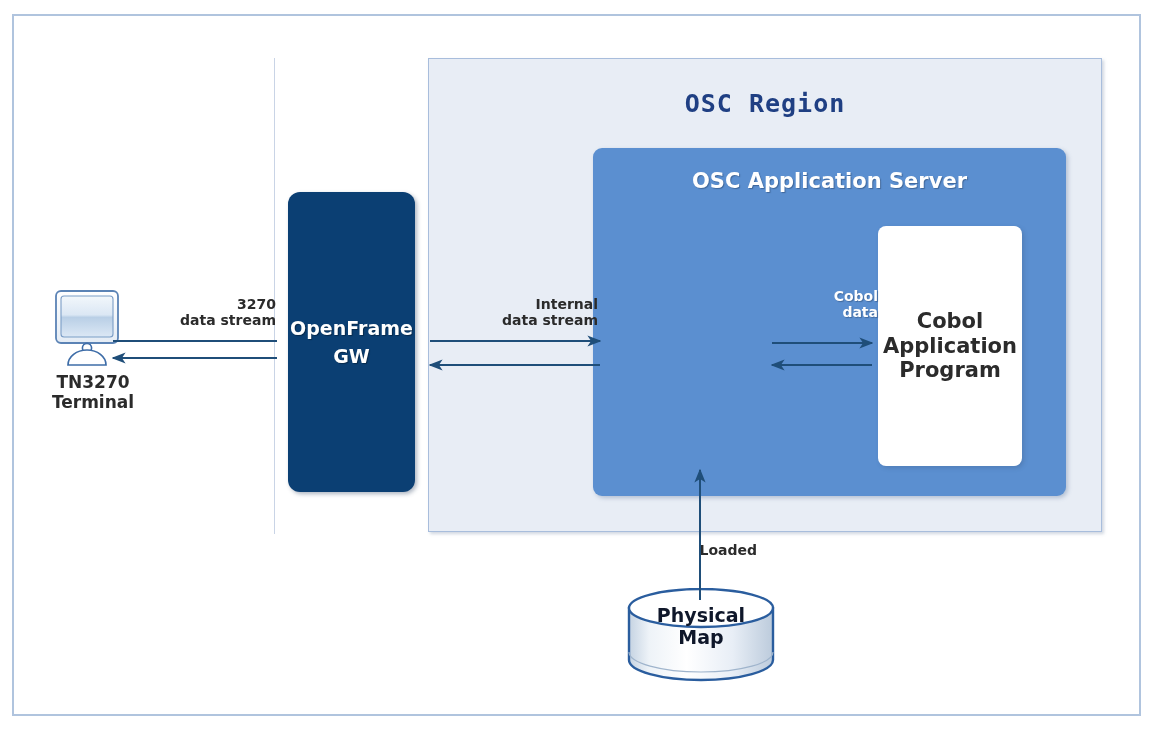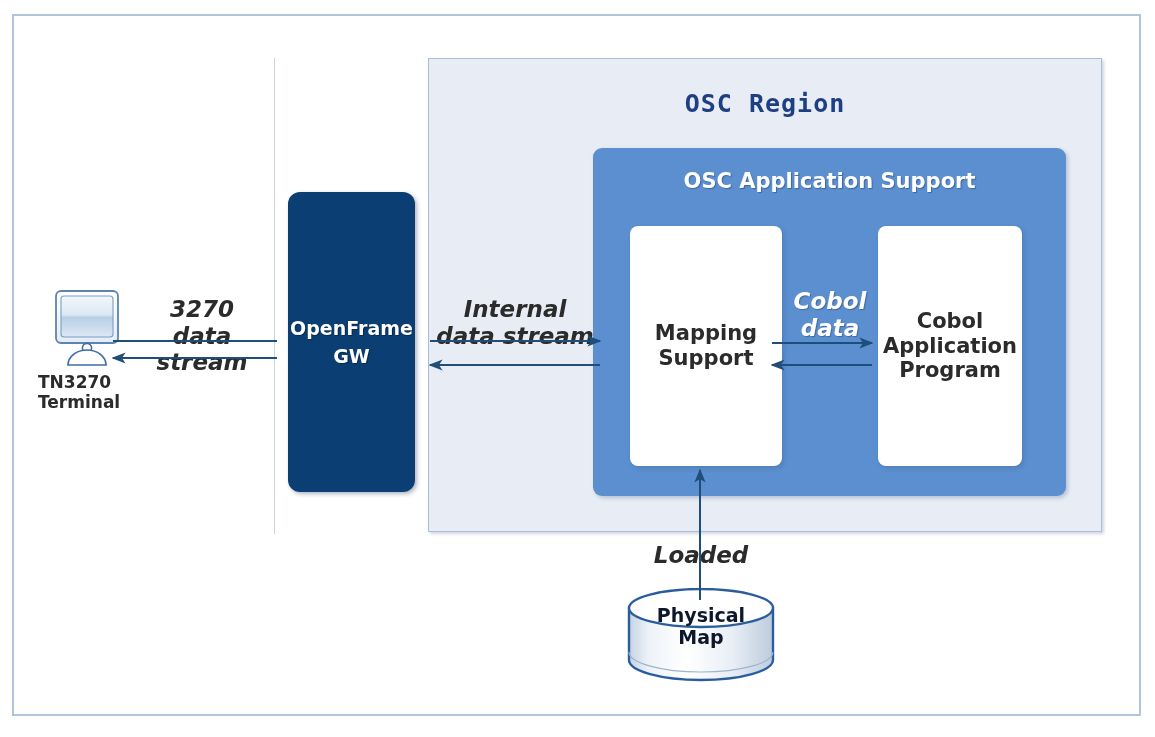--- a/index.html
+++ b/index.html
@@ -151,21 +151,21 @@
     left: 6px;
     top: 0;
     width: 84px;
     height: 80px;
   }
   #terminal-label {
     position: absolute;
     left: -6px;
     top: 84px;
     width: 110px;
-    text-align: left;
+    text-align: center;
     font-family: "DejaVu Sans", sans-serif;
     font-weight: bold;
     font-size: 17px;
     line-height: 1.2;
     color: #2b2b2b;
   }
   
   #physical-map {
     position: absolute;
     left: 626px;
@@ -185,26 +185,25 @@
     line-height: 1.18;
     color: #0f172a;
     z-index: 3;
     pointer-events: none;
   }
   
   .flow-label {
     position: absolute;
     font-family: "DejaVu Sans", sans-serif;
     font-weight: bold;
-    font-size: 23px;
+    font-size: 14px;
     line-height: 1.16;
     color: #2b2b2b;
-    text-align: center;
+    text-align: right;
     white-space: pre-line;
-    font-style: italic;
   }
   .flow-label.light {
     color: #ffffff;
     text-shadow: 1px 1px 1px rgba(40,70,110,0.5);
   }
   #label-3270 {
     left: 128px;
     top: 296px;
     width: 148px;
   }
@@ -241,27 +240,23 @@
 
   <div id="outer-frame"></div>
 
   <div id="divider"></div>
 
   <div id="osc-region">
     <div id="osc-region-title">OSC Region</div>
   </div>
 
   <div id="app-server">
-    <div id="app-server-title">OSC Application Support</div>
-  </div>
-
-  <div class="inner-box" id="box-mapping-support">
-    <div class="inner-box-label" style="white-space: pre-line;">Mapping
-Support</div>
-  </div>
+    <div id="app-server-title">OSC Application Server</div>
+  </div>
+
 
   <div class="inner-box" id="box-cobol-program">
     <div class="inner-box-label" style="white-space: pre-line;">Cobol
 Application
 Program</div>
   </div>
 
   <div id="openframe-gw">
     <div id="openframe-gw-label" style="white-space: pre-line;">OpenFrame
 GW</div>

